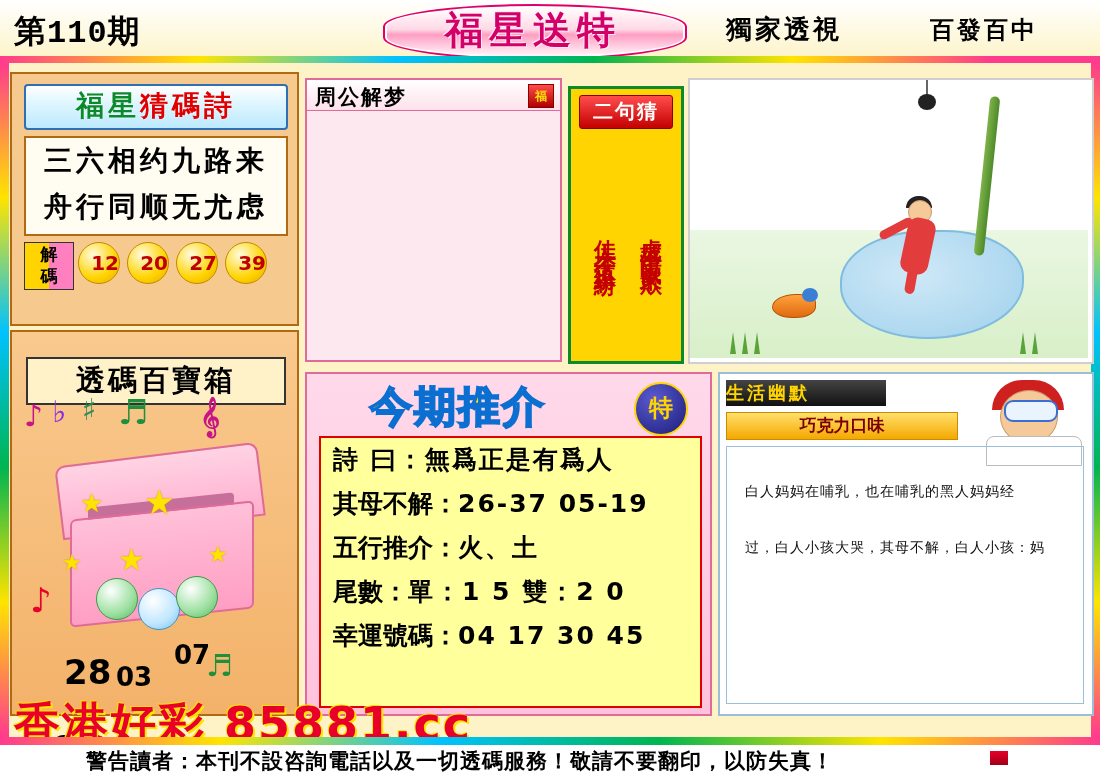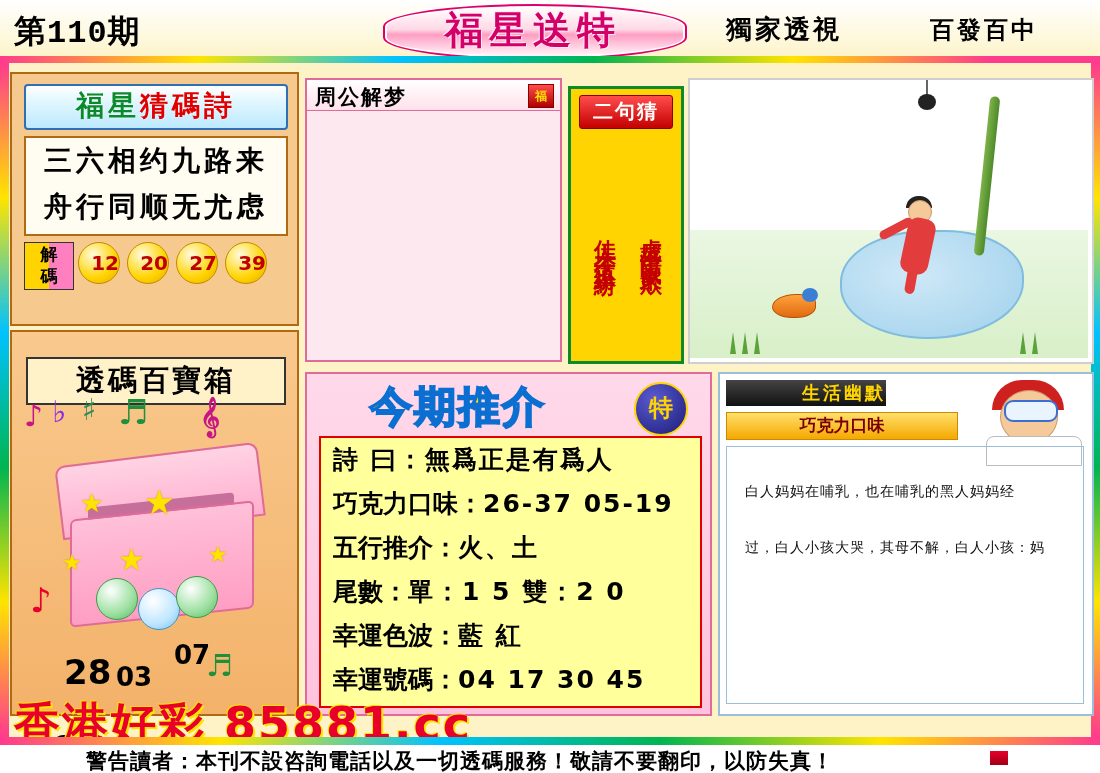--- a/index.html
+++ b/index.html
@@ -281,21 +281,21 @@
   .rec-row.first{font-size:25px;letter-spacing:2px;}
   
   .humour{
     position:absolute;left:718px;top:372px;width:372px;height:340px;
     background:#ffffff;border:2px solid #9bbfd9;
   }
   .hum-head{
     position:absolute;left:6px;top:6px;width:160px;height:26px;
     background:linear-gradient(#444,#111);
     color:#ffd400;font-size:18px;font-weight:bold;letter-spacing:3px;
-    text-align:right;line-height:26px;
+    text-align:left;line-height:26px;
   }
   .hum-sub{
     position:absolute;left:6px;top:38px;width:230px;height:26px;
     background:linear-gradient(#ffdf6b,#f5a800);
     border:1px solid #c98b00;
     text-align:center;line-height:24px;font-size:17px;font-weight:bold;color:#7a0000;
   }
   .hum-body{
     position:absolute;left:6px;top:72px;width:358px;height:258px;
     border:1px solid #9bbfd9;
@@ -458,30 +458,27 @@
   </div>
 
   <div class="recommend">
     <div class="rec-title">今期推介</div>
     <div class="rec-seal">特</div>
     <div class="rec-inner">
       <div class="rec-row first">
         <span>詩 曰：</span><span class="v">無爲正是有爲人</span>
       </div>
       <div class="rec-row">
-        <span>巧克力口味：</span><span class="v">26-37  05-19</span>
+        <span>其母不解：</span><span class="v">26-37  05-19</span>
       </div>
       <div class="rec-row">
         <span>五行推介：</span><span class="v">火、土</span>
       </div>
       <div class="rec-row">
         <span>尾數：</span><span class="v">單：1 5  雙：2 0</span>
-      </div>
-      <div class="rec-row">
-        <span>幸運色波：</span><span class="v">藍  紅</span>
       </div>
       <div class="rec-row">
         <span>幸運號碼：</span><span class="v">04  17  30  45</span>
       </div>
     </div>
   </div>
 
   <div class="humour">
     <div class="hum-head">生活幽默</div>
     <div class="hum-sub">巧克力口味</div>

